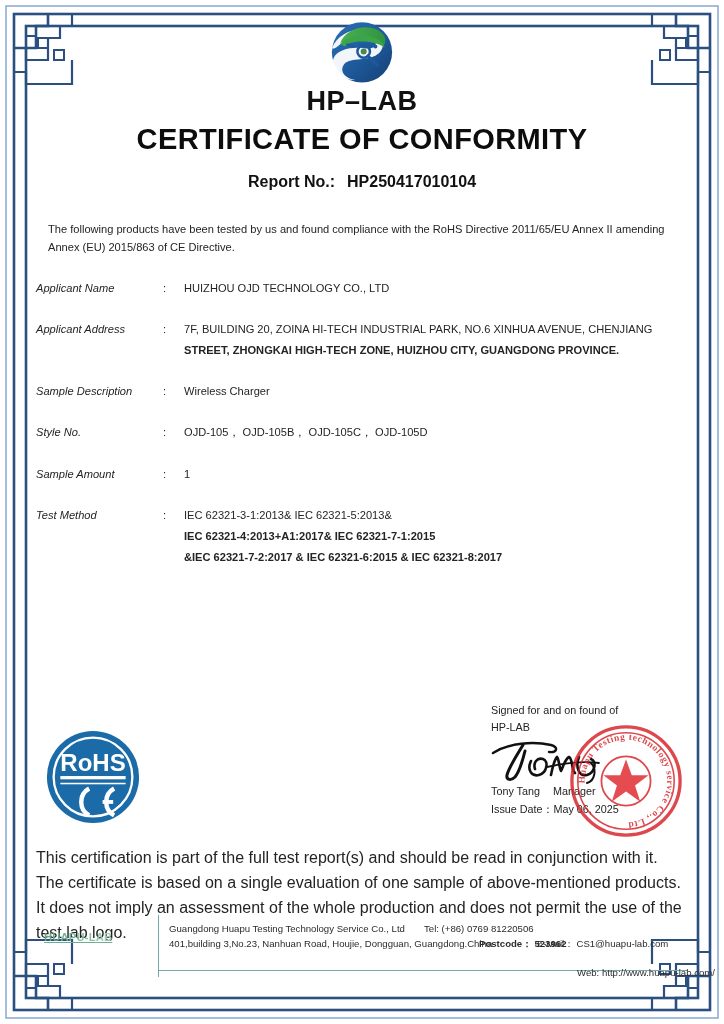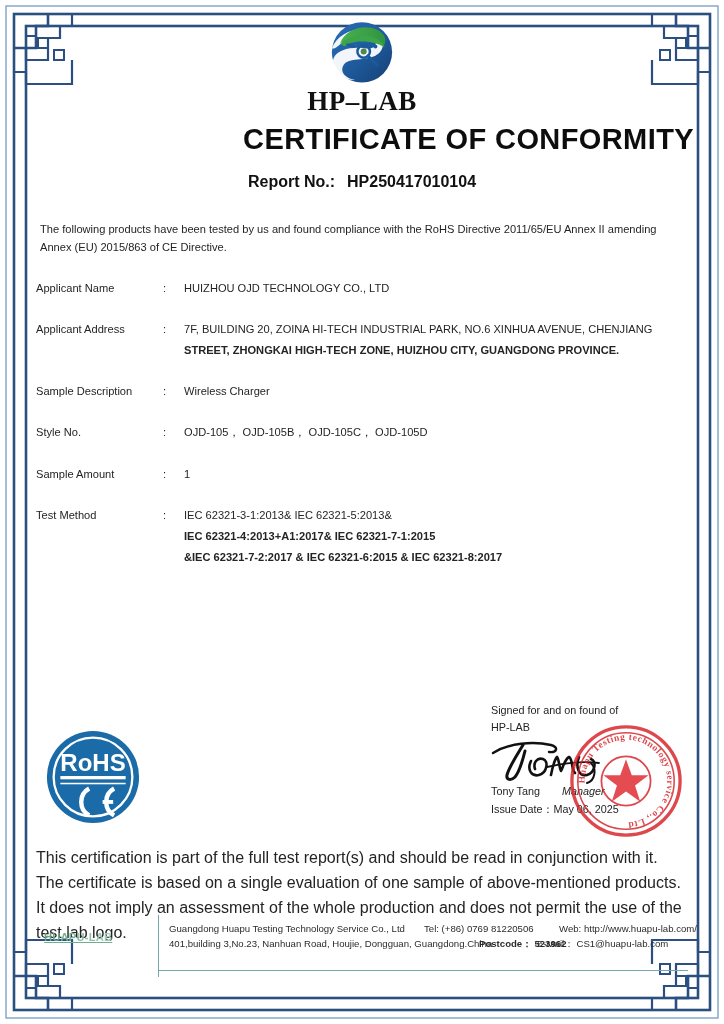--- a/index.html
+++ b/index.html
@@ -39,52 +39,52 @@
   .logo-wrap {
     text-align: center;
     padding-top: 4px;
   }
   .logo-mark {
     width: 88px; height: 72px;
     margin: 0 auto;
     display: block;
   }
   .logo-text {
-    font-family: Liberation Serif, serif;
+    font-family: Liberation Sans, sans-serif;
     font-size: 27px;
     font-weight: bold;
     letter-spacing: 0.5px;
     color: #111;
     margin-top: -3px;
     line-height: 1.05;
     text-align: center;
   }
 
   
   .cert-title {
-    text-align: right;
+    text-align: center;
     font-size: 29px;
     font-weight: bold;
     letter-spacing: 0.4px;
     margin-top: 8px;
     color: #0d0d0d;
   }
   .report-line {
     text-align: center;
     font-size: 16px;
     font-weight: bold;
     margin-top: 17px;
     color: #111;
   }
   .report-line .rep-no { margin-right: 12px; }
 
   
   .intro {
     margin-top: 30px;
-    margin-left: 10px;
+    margin-left: 18px;
     margin-right: 10px;
     font-size: 11.1px;
     line-height: 1.55;
     color: #242424;
   }
 
   
   .details {
     margin-top: 24px;
     margin-left: 6px;
@@ -92,21 +92,21 @@
     border-collapse: collapse;
   }
   .details td {
     vertical-align: top;
     font-size: 11.1px;
     line-height: 1.55;
     padding: 0 0 24px 0;
     color: #242424;
   }
   .details tr:last-child td { padding-bottom: 0; }
-  .det-label { width: 127px; white-space: nowrap; }
+  .det-label { width: 127px; white-space: nowrap; font-style: italic; }
   .det-colon { width: 21px; }
   .det-value { width: 502px; }
   .det-value div + div { margin-top: 4px; font-weight: bold; }
 
   
   .sig-zone {
     position: absolute;
     left: 0; top: 688px;
     width: 664px; height: 130px;
   }
@@ -127,21 +127,21 @@
     line-height: 1.62;
     color: #242424;
   }
   .sig-script {
     position: relative;
     height: 44px;
     margin-top: 2px;
   }
   .sig-script svg { position: absolute; left: -4px; top: -6px; }
   .sig-name-row { white-space: nowrap; }
-  .sig-name-row .sig-role { margin-left: 22px; font-style: italic; }
+  .sig-name-row .sig-role { margin-left: 13px; }
   .sig-date-row { white-space: nowrap; margin-top: 1px; }
 
   
   .stamp {
     position: absolute;
     left: 537px; top: 20px;
     width: 118px; height: 118px;
     pointer-events: none;
   }
 
@@ -194,21 +194,21 @@
     left: 133px; top: 12px;
     width: 520px;
     font-size: 9.6px;
     line-height: 1.62;
     color: #2b2b2b;
     white-space: nowrap;
   }
   .f-row { position: relative; height: 15px; }
   .f-c1 { position: absolute; left: 0; }
   .f-c2 { position: absolute; left: 255px; }
-  .f-c3 { position: absolute; left: 390px; }
+  .f-c3 { position: absolute; left: 408px; margin-top: 44px; }
   .f-r2c1 { position: absolute; left: 0; }
   .f-r2c2 { position: absolute; left: 310px; font-weight: bold; }
   .f-r2c3 { position: absolute; left: 368px; }
 </style>
 </head>
 <body>
 
 <div id="page">
 
   <svg class="border-svg" viewBox="0 0 724 1024" xmlns="http://www.w3.org/2000/svg">

